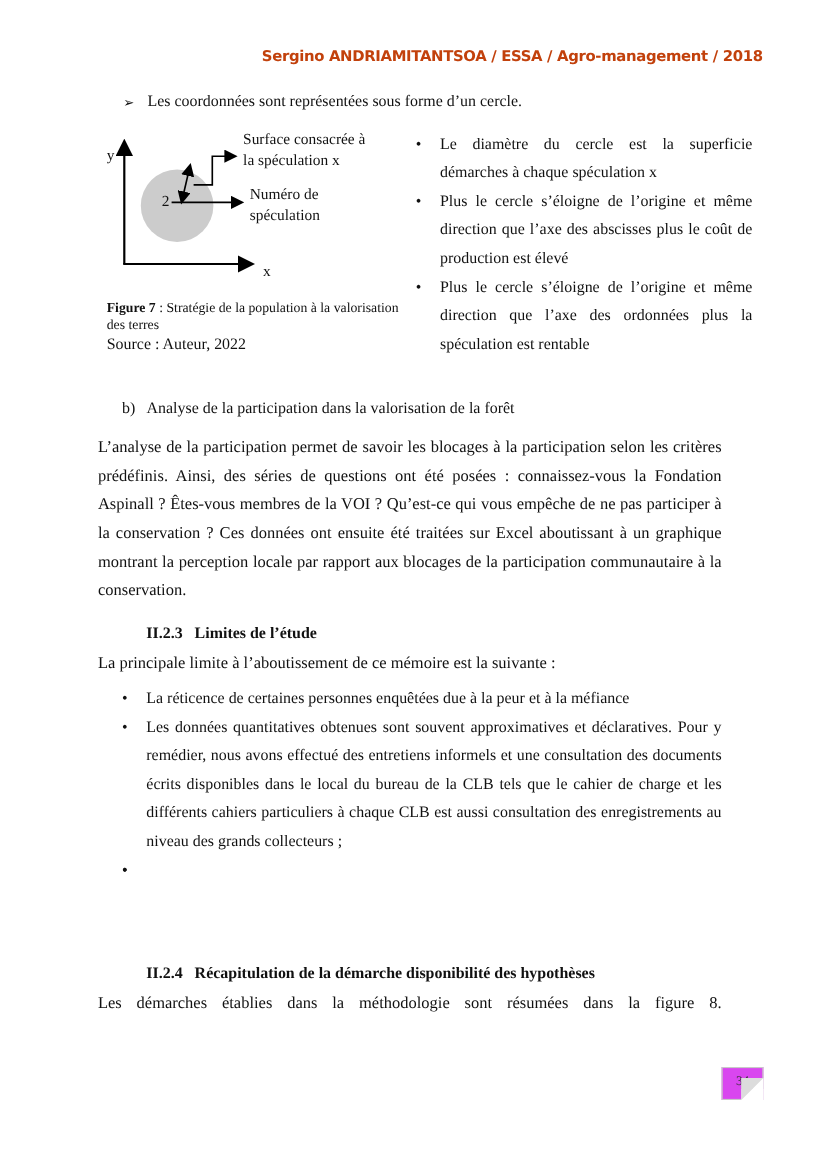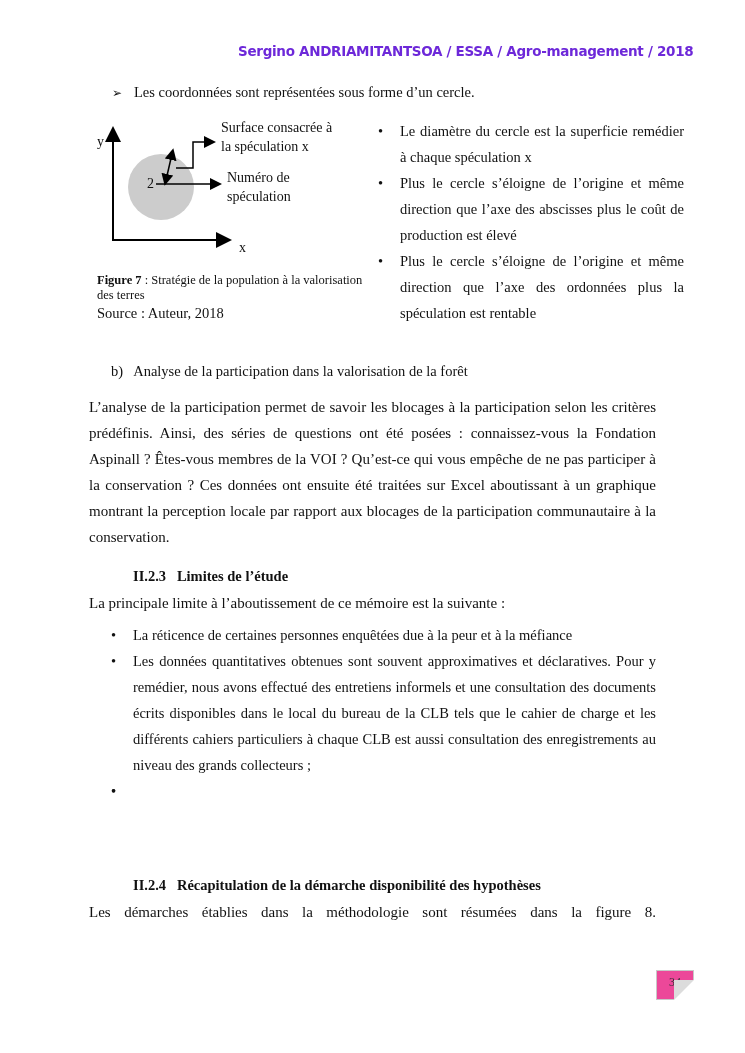--- a/index.html
+++ b/index.html
@@ -1,36 +1,36 @@
 <!DOCTYPE html>
 <html><head>
 <meta charset="utf-8">
 <style>
   html, body { margin: 0; padding: 0; background: #ffffff; }
   body { width: 745px; height: 1053px; position: relative; overflow: hidden;
          font-family: "Liberation Serif", "DejaVu Serif", serif; color: #111; }
   .header { position: absolute; top: 43px; left: 238px; width: 430px;
             font-family: "DejaVu Sans", "Liberation Sans", sans-serif; font-weight: bold;
-            font-size: 13.5px; color: #6d28d9; letter-spacing: -0.3px; white-space: nowrap; }
+            font-size: 13.5px; color: #c2410c; letter-spacing: -0.3px; white-space: nowrap; }
   .arrow-bullet { position: absolute; left: 112px; top: 86px; font-size: 12px; }
   .intro { position: absolute; left: 134px; top: 84px; font-size: 14.5px; }
   .fig { position: absolute; left: 93px; top: 118px; width: 270px; height: 150px; }
   .fig-lbl { position: absolute; font-size: 14px; line-height: 19px; }
   .caption { position: absolute; left: 97px; top: 273px; width: 270px; font-size: 12.5px; line-height: 15px; }
   .source { position: absolute; left: 97px; top: 305px; font-size: 14.5px; }
   .rlist { position: absolute; left: 378px; top: 118px; width: 306px; }
   .rlist .item { position: relative; padding-left: 22px; text-align: justify; font-size: 14.5px; line-height: 26px; }
   .bullet { position: absolute; left: 0; top: 0; }
   .sub-b { position: absolute; left: 111px; top: 363px; font-size: 14.5px; }
   .para { position: absolute; left: 89px; width: 567px; text-align: justify; text-align-last: left; font-size: 15px; line-height: 26px; }
   .h3 { position: absolute; left: 133px; font-weight: bold; font-size: 14.5px; }
   .blist { position: absolute; left: 111px; width: 545px; }
   .blist .item { position: relative; padding-left: 22px; text-align: justify; font-size: 14.5px; line-height: 26px; }
   .pagenum { position: absolute; left: 656px; top: 970px; width: 36px; height: 28px;
-             border: 1px solid #c8c8c8; background: #ec4899; font-size: 12px; text-align: center; line-height: 22px; color: #333; }
+             border: 1px solid #c8c8c8; background: #d946ef; font-size: 12px; text-align: center; line-height: 22px; color: #333; }
   .pagenum .curl { position: absolute; right: -1px; bottom: -1px; width: 0; height: 0;
                    border-left: 10px solid #dcdcdc; border-top: 10px solid #dcdcdc;
                    border-right: 10px solid #fff; border-bottom: 10px solid #fff; }
   .spread { text-align: justify; text-align-last: justify; }
 </style>
 </head>
 <body>
 
 <div class="header">Sergino ANDRIAMITANTSOA / ESSA / Agro-management / 2018</div>
 
@@ -59,24 +59,24 @@
   <span class="fig-lbl" style="left:54px;top:56px;">2</span>
   <span class="fig-lbl" style="left:128px;top:0px;">Surface consacrée à</span>
   <span class="fig-lbl" style="left:128px;top:19px;">la spéculation x</span>
   <span class="fig-lbl" style="left:134px;top:50px;">Numéro de</span>
   <span class="fig-lbl" style="left:134px;top:69px;">spéculation</span>
 </div>
 
 <div class="caption">
   <b>Figure 7</b><span> : Stratégie de la population à la valorisation des terres</span>
 </div>
-<div class="source">Source : Auteur, 2018</div>
+<div class="source">Source : Auteur, 2022</div>
 
 <div class="rlist">
-  <div class="item"><span class="bullet">•</span><span>Le diamètre du cercle est la superficie remédier à chaque spéculation x</span></div>
+  <div class="item"><span class="bullet">•</span><span>Le diamètre du cercle est la superficie démarches à chaque spéculation x</span></div>
   <div class="item"><span class="bullet">•</span><span>Plus le cercle s’éloigne de l’origine et même direction que l’axe des abscisses plus le coût de production est élevé</span></div>
   <div class="item"><span class="bullet">•</span><span>Plus le cercle s’éloigne de l’origine et même direction que l’axe des ordonnées plus la spéculation est rentable</span></div>
 </div>
 
 <div class="sub-b" style="white-space:pre;">b)   Analyse de la participation dans la valorisation de la forêt</div>
 
 <div class="para" style="top:394px;">L’analyse de la participation permet de savoir les blocages à la participation selon les critères prédéfinis. Ainsi, des séries de questions ont été posées : connaissez-vous la Fondation Aspinall ? Êtes-vous membres de la VOI ? Qu’est-ce qui vous empêche de ne pas participer à la conservation ? Ces données ont ensuite été traitées sur Excel aboutissant à un graphique montrant la perception locale par rapport aux blocages de la participation communautaire à la conservation.</div>
 
 <div class="h3" style="top:568px;">
   <span>II.2.3</span>&nbsp;&nbsp;&nbsp;<span>Limites de l’étude</span>

